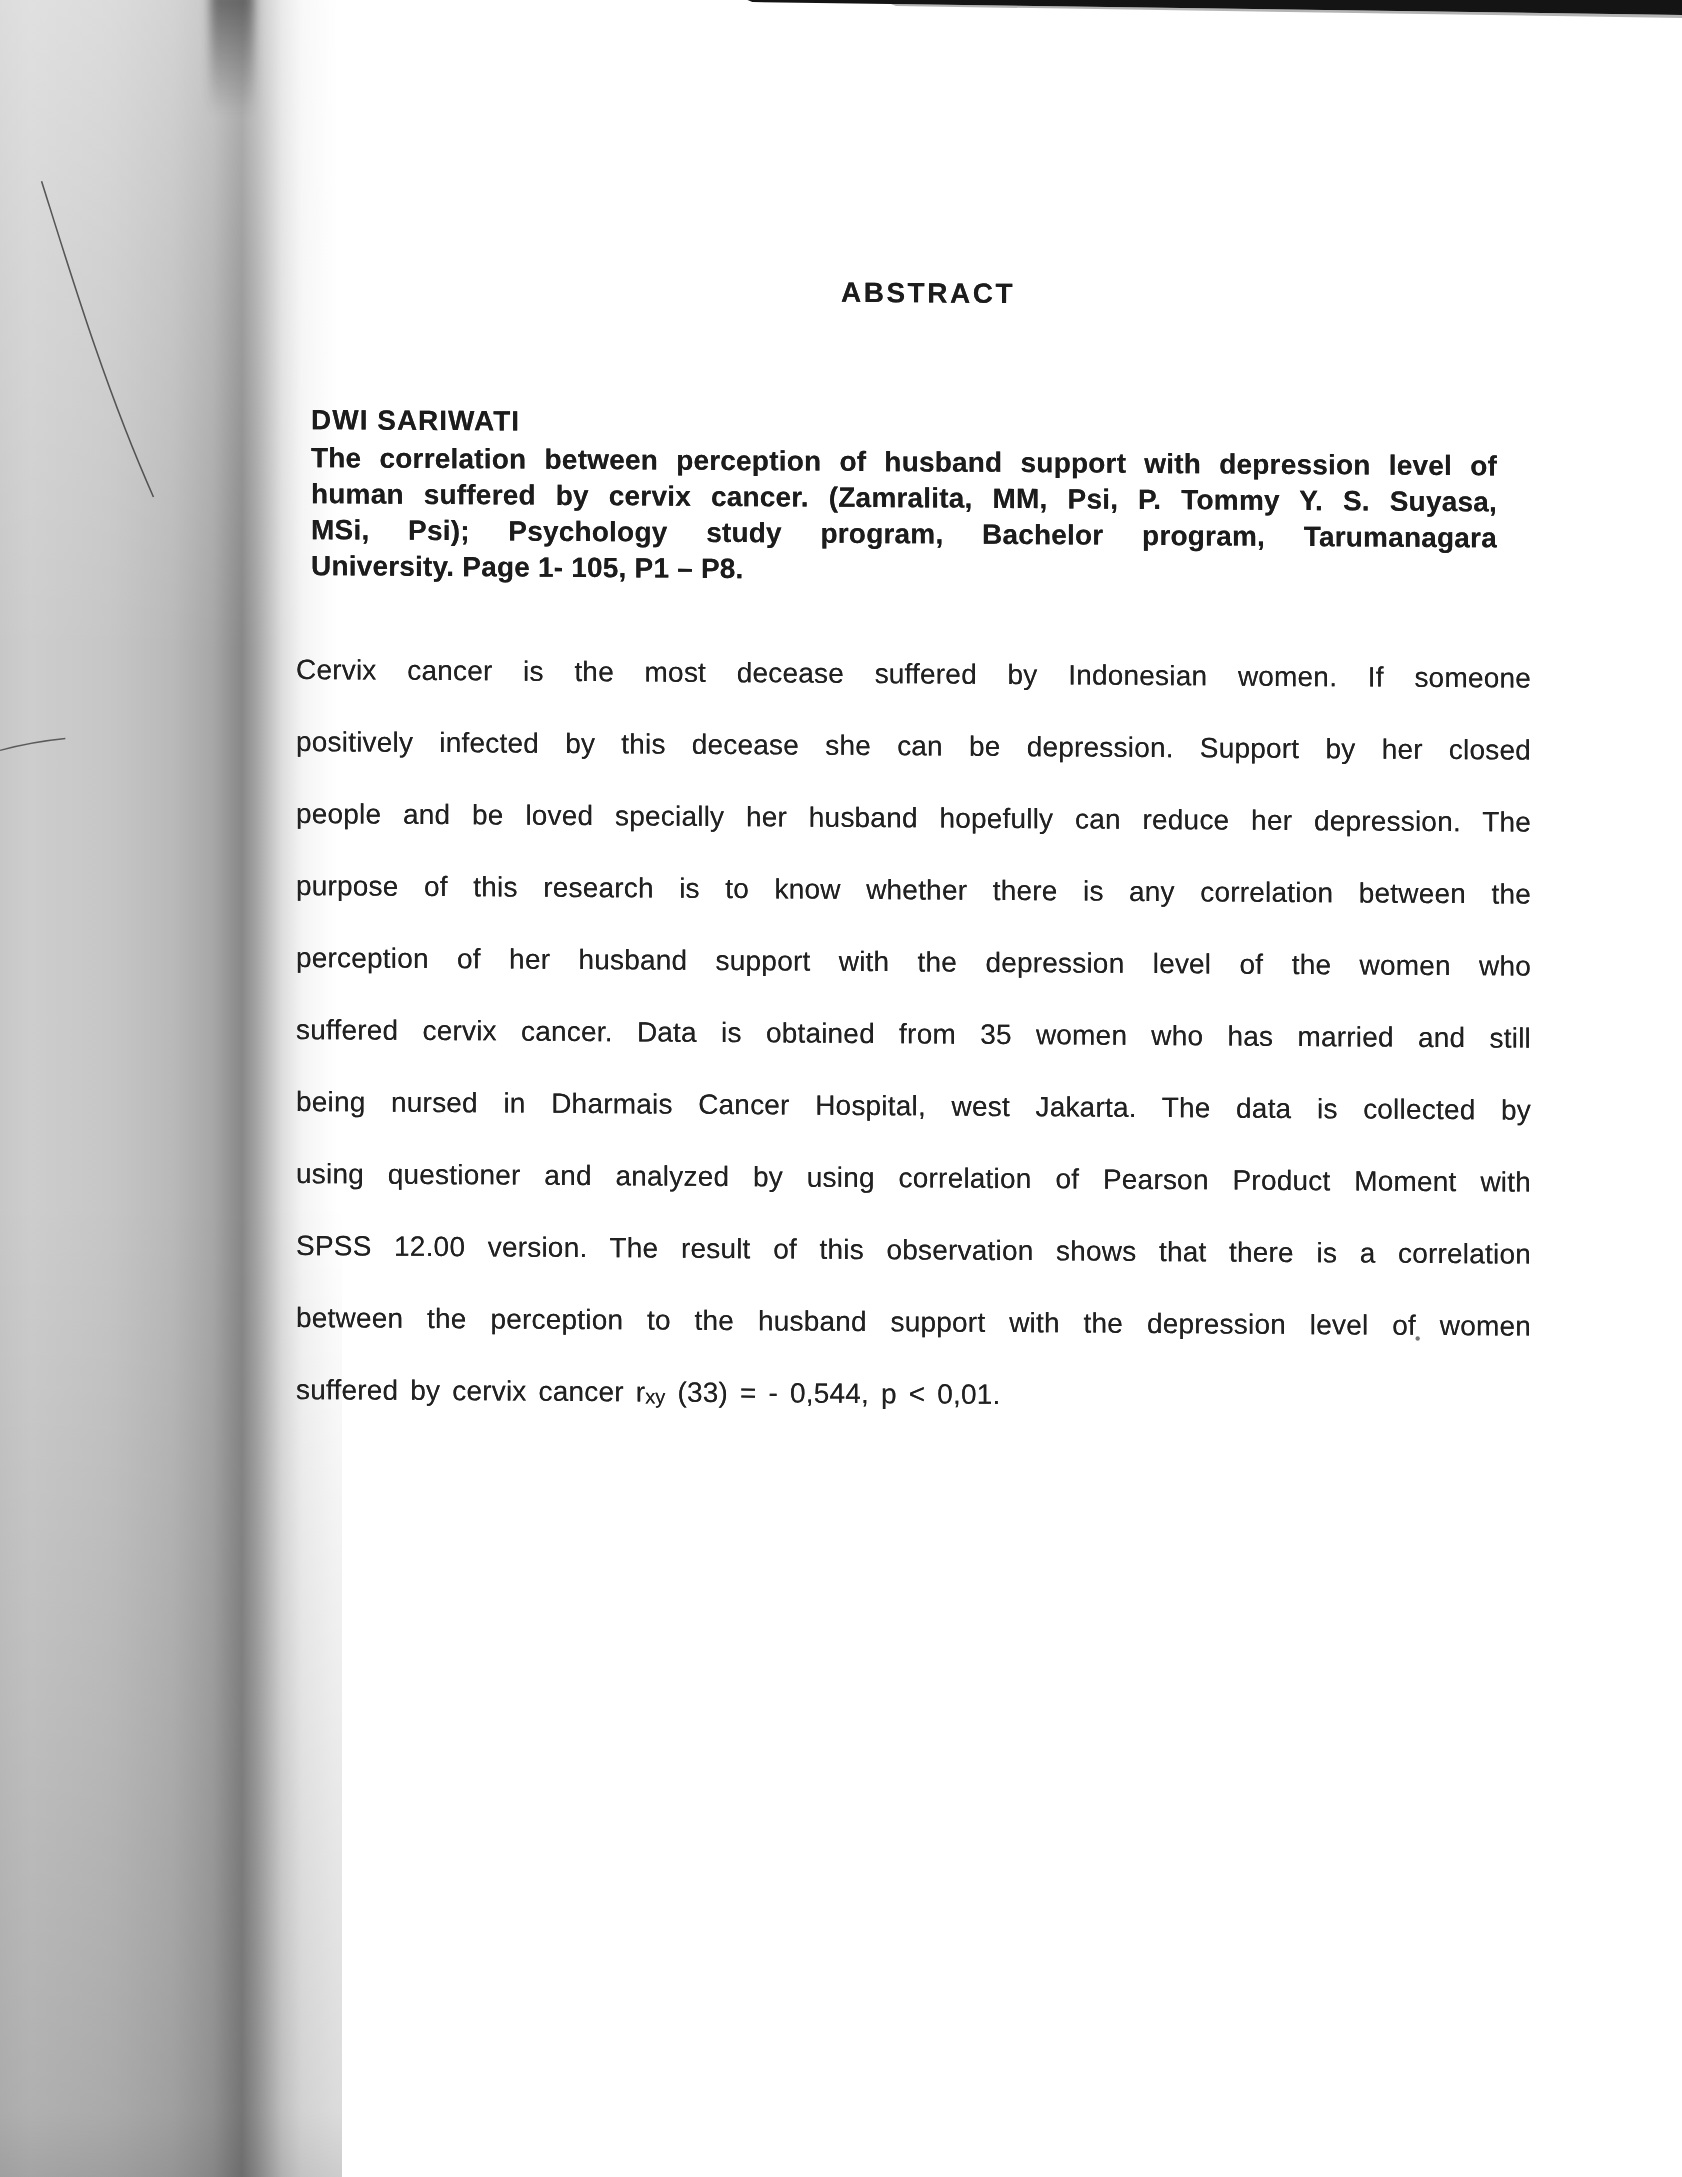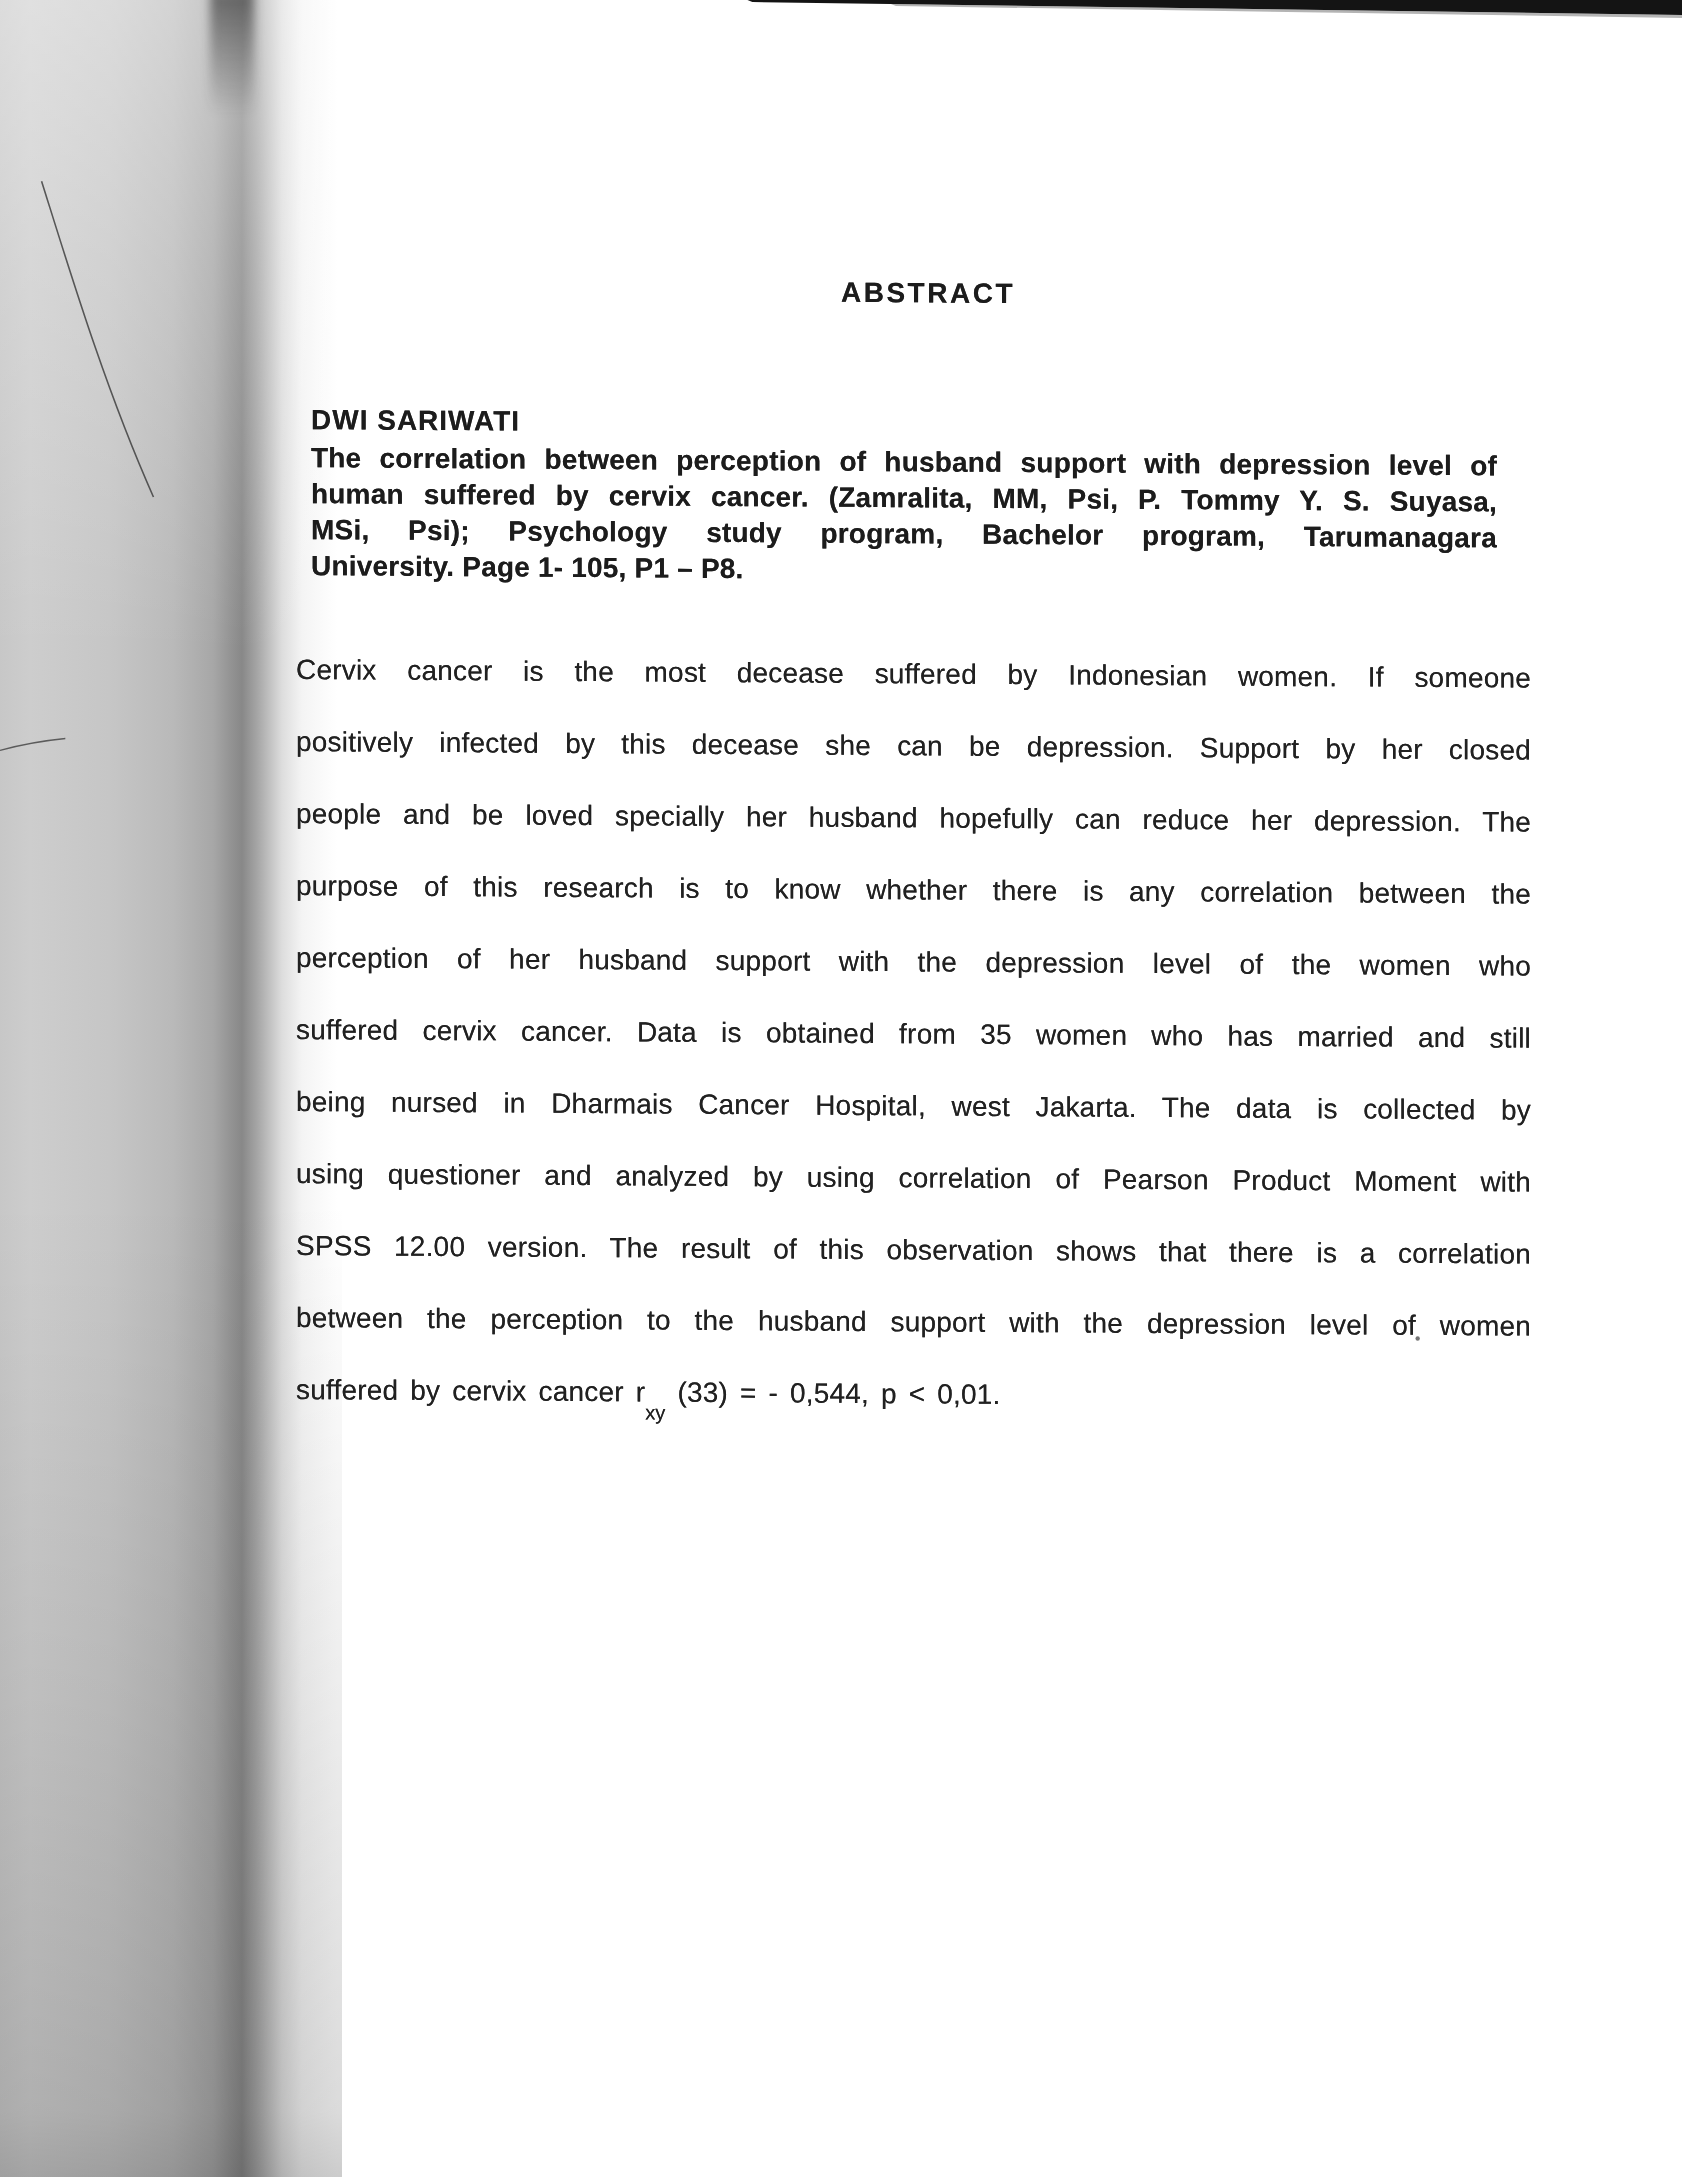--- a/index.html
+++ b/index.html
@@ -68,21 +68,21 @@
   .abstract {
     position: absolute; left: 296px; top: 634px; width: 1235px;
     font-size: 28px; font-weight: 400; line-height: 72px;
     letter-spacing: 0.2px; color: #212121;
   }
   .abstract .jline { text-align: justify; text-align-last: justify; text-justify: inter-word; }
   .abstract .lline { text-align: left; word-spacing: 4px; }
 
   .sub {
     font-size: 0.72em;
-    position: relative; top: 18px;
+    position: relative; top: 2px;
     letter-spacing: 0;
   }
 </style>
 </head>
 <body>
 
 <div class="page">
 
   <div class="spine"></div>
   <div class="spine-vert"></div>

